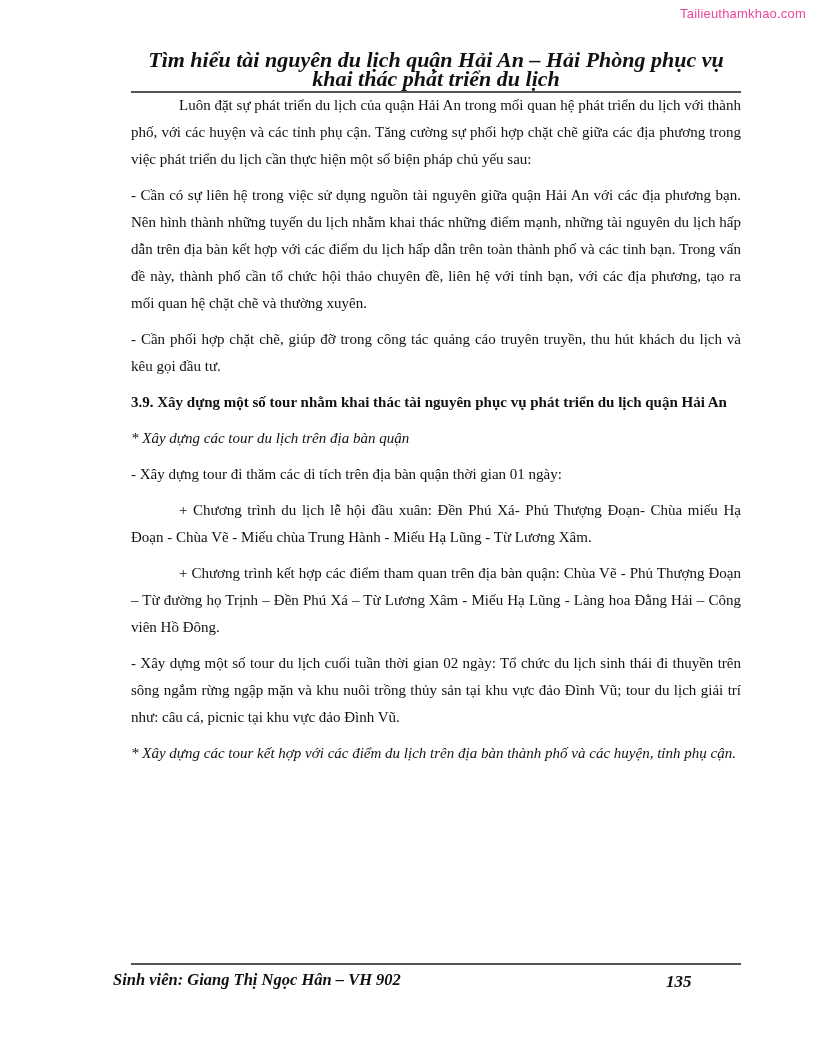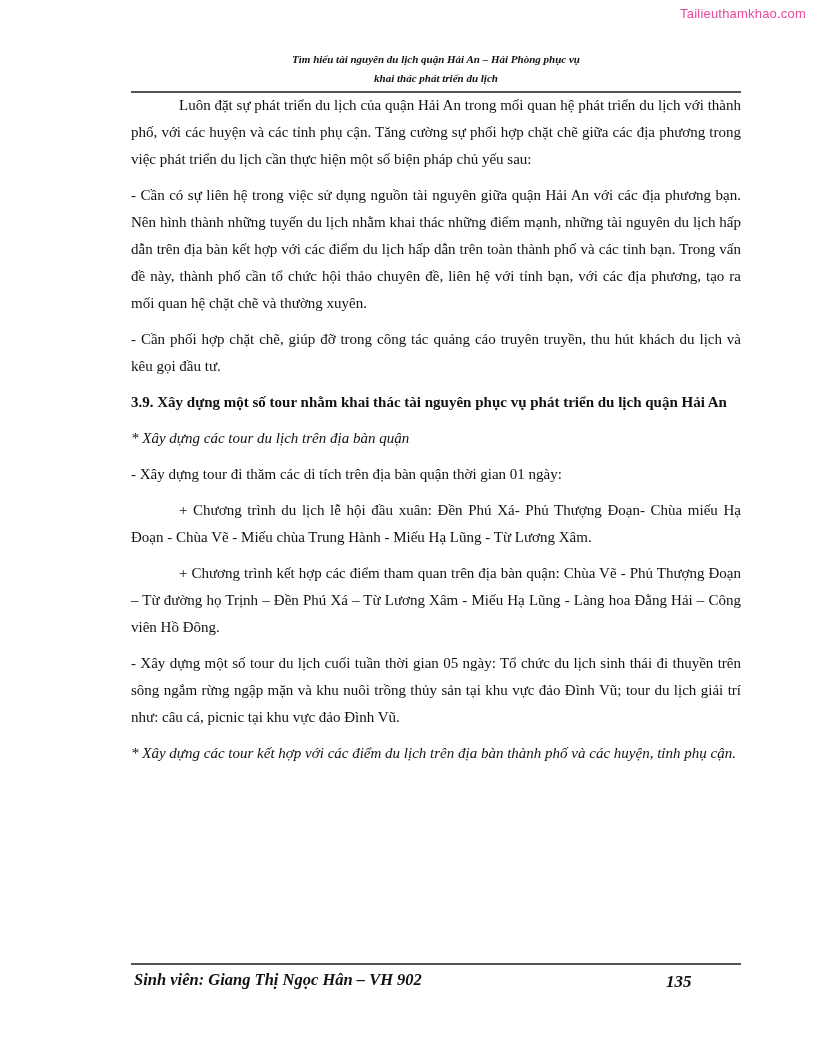--- a/index.html
+++ b/index.html
@@ -1,32 +1,32 @@
 <!DOCTYPE html>
 <html><head>
 <meta charset="utf-8">
 <style>
   html, body { margin: 0; padding: 0; background: #ffffff; }
   body { width: 816px; height: 1056px; position: relative; overflow: hidden;
          font-family: "Liberation Serif", "DejaVu Serif", serif; color: #111; }
   .watermark { position: absolute; top: 6px; right: 10px; font-family: "Liberation Sans", sans-serif;
                font-size: 13px; color: #ec4899; letter-spacing: 0.2px; }
   .header { position: absolute; top: 50px; left: 131px; width: 610px; text-align: center;
-            font-weight: bold; font-style: italic; font-size: 11px; line-height: 19px; }
+            font-weight: bold; font-style: italic; font-size: 22px; line-height: 19px; }
   .header-rule { position: absolute; top: 91px; left: 131px; width: 610px; height: 0;
                  border-top: 2px solid #555; }
   .body { position: absolute; top: 92px; left: 131px; width: 610px; font-size: 15px;
           line-height: 27px; text-align: justify; }
   .body p { margin: 0 0 9px 0; }
   .indent { text-indent: 48px; }
   .heading { font-weight: bold; margin-top: 2px; }
   .ital { font-style: italic; }
   .footer-rule { position: absolute; top: 963px; left: 131px; width: 610px; height: 0;
                  border-top: 2px solid #555; }
-  .footer-left { position: absolute; top: 970px; left: 134px; font-weight: bold; font-style: italic; font-size: 16.5px; }
+  .footer-left { position: absolute; top: 970px; left: 113px; font-weight: bold; font-style: italic; font-size: 16.5px; }
   .footer-right { position: absolute; top: 972px; left: 666px; font-weight: bold; font-style: italic; font-size: 17px; }
 </style>
 </head>
 <body>
 
 <div class="watermark">Tailieuthamkhao.com</div>
 
 <div class="header">
   <div>Tìm hiểu tài nguyên du lịch quận Hải An – Hải Phòng phục vụ</div>
   <div>khai thác phát triển du lịch</div>
@@ -35,19 +35,19 @@
 
 <div class="body">
   <p class="indent">Luôn đặt sự phát triển du lịch của quận Hải An trong mối quan hệ phát triển du lịch với thành phố, với các huyện và  các tỉnh phụ cận. Tăng cường sự phối hợp chặt chẽ giữa các địa phương trong việc phát triển du lịch cần thực hiện một số biện pháp chủ yếu sau:</p>
   <p>- Cần có sự liên hệ trong việc sử dụng nguồn tài nguyên giữa quận Hải An với các địa phương bạn. Nên hình thành những tuyến du lịch nhằm khai thác những điểm mạnh, những tài nguyên du lịch hấp dẫn trên địa bàn kết hợp với các điểm du lịch hấp dẫn trên toàn thành phố và các tỉnh bạn. Trong vấn đề này, thành phố cần tổ chức hội thảo chuyên đề, liên hệ với tỉnh bạn, với các địa phương, tạo ra mối quan hệ chặt chẽ và thường xuyên.</p>
   <p>- Cần phối hợp chặt chẽ, giúp đỡ trong công tác quảng cáo truyên truyền, thu hút khách du lịch và kêu gọi đầu tư.</p>
   <p class="heading">3.9. Xây dựng một số tour nhằm khai thác tài nguyên phục vụ phát triển du lịch quận Hải An</p>
   <p class="ital">* Xây dựng các tour du lịch trên địa bàn quận</p>
   <p>- Xây dựng tour đi thăm các di tích trên địa bàn quận thời gian 01 ngày:</p>
   <p class="indent">+ Chương trình du lịch lễ hội đầu xuân: Đền Phú Xá- Phủ Thượng Đoạn- Chùa miếu Hạ Đoạn - Chùa Vẽ - Miếu chùa Trung Hành - Miếu Hạ Lũng - Từ Lương Xâm.</p>
   <p class="indent">+ Chương trình kết hợp các điểm tham quan trên địa bàn quận: Chùa Vẽ - Phủ Thượng Đoạn – Từ đường họ Trịnh – Đền Phú Xá – Từ Lương Xâm -  Miếu Hạ Lũng - Làng hoa Đằng Hải – Công viên Hồ Đông.</p>
-  <p>- Xây dựng một số tour du lịch cuối tuần thời gian 05 ngày: Tổ chức du lịch sinh thái đi thuyền trên sông ngắm rừng ngập mặn và khu nuôi trồng thủy sản tại khu vực đảo Đình Vũ; tour du lịch giải trí như: câu cá, picnic tại khu vực đảo Đình Vũ.</p>
+  <p>- Xây dựng một số tour du lịch cuối tuần thời gian 02 ngày: Tổ chức du lịch sinh thái đi thuyền trên sông ngắm rừng ngập mặn và khu nuôi trồng thủy sản tại khu vực đảo Đình Vũ; tour du lịch giải trí như: câu cá, picnic tại khu vực đảo Đình Vũ.</p>
   <p class="ital">* Xây dựng các tour kết hợp với các điểm du lịch trên địa bàn thành phố và các huyện, tỉnh phụ cận.</p>
 </div>
 
 <div class="footer-rule"></div>
 <div class="footer-left">Sinh viên: Giang Thị Ngọc Hân – VH 902</div>
 <div class="footer-right">135</div>
 
 </body></html>

